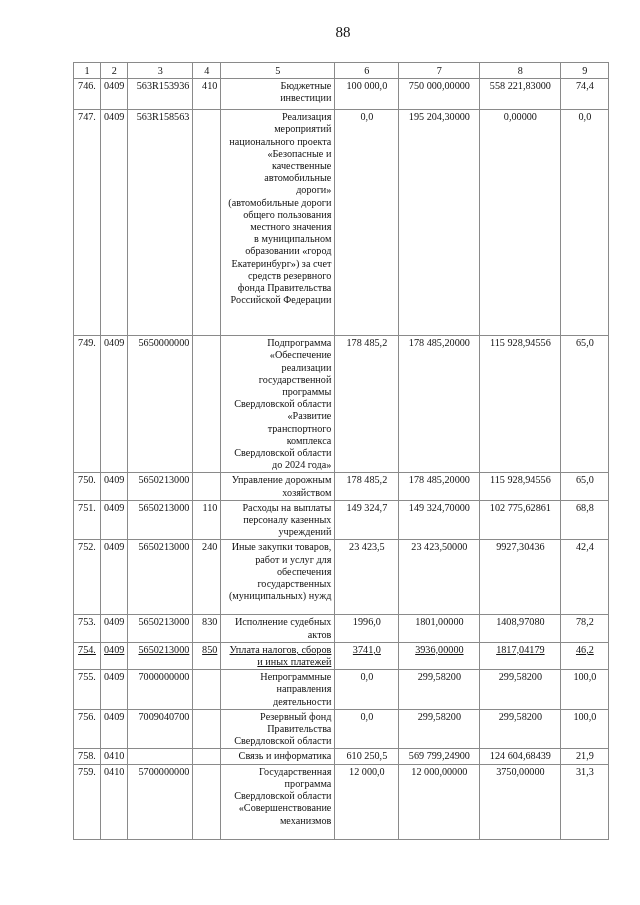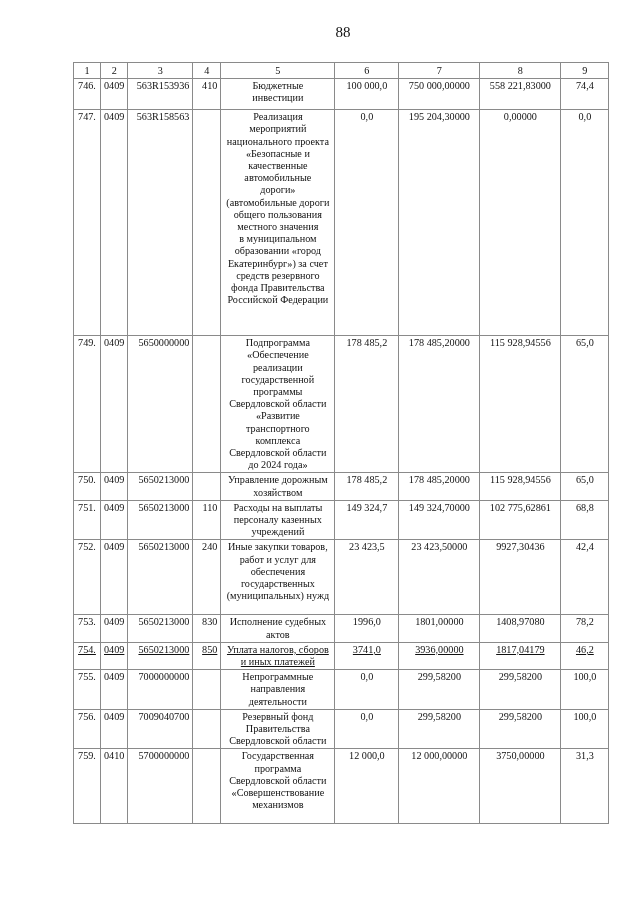--- a/index.html
+++ b/index.html
@@ -20,21 +20,21 @@
   table.budget td, table.budget th {
     border: 1px solid #8a8a8a; vertical-align: top;
     padding: 1px 3px 1px 3px; font-weight: normal;
     overflow: hidden; white-space: nowrap;
   }
   table.budget th { text-align: center; padding: 2px 3px 1px; }
   td.c1 { text-align: center; margin-top: 24px; }
   td.c2 { text-align: right; }
   td.c3 { text-align: right; padding-left: 4px; }
   td.c4 { text-align: right; }
-  td.c5 { white-space: normal; text-align: center; }
+  td.c5 { white-space: normal; text-align: right; }
   td.c6, td.c7, td.c8, td.c9 { text-align: center; }
   .line { display: block; }
 </style>
 </head>
 <body>
 
 <div class="page-number">88</div>
 
 <table class="budget">
   <colgroup>
@@ -224,20 +224,33 @@
         <td class="c5">
           <span class="line">Резервный фонд</span>
           <span class="line">Правительства</span>
           <span class="line">Свердловской области</span>
         </td>
         <td class="c6">0,0</td>
         <td class="c7">299,58200</td>
         <td class="c8">299,58200</td>
         <td class="c9">100,0</td>
       </tr>
+      <tr style="height: 14px;">
+        <td class="c1">758.</td>
+        <td class="c2">0410</td>
+        <td class="c3"></td>
+        <td class="c4"></td>
+        <td class="c5">
+          <span class="line">Связь и информатика</span>
+        </td>
+        <td class="c6">610 250,5</td>
+        <td class="c7">569 799,24900</td>
+        <td class="c8">124 604,68439</td>
+        <td class="c9">21,9</td>
+      </tr>
       <tr style="height: 75px;">
         <td class="c1">759.</td>
         <td class="c2">0410</td>
         <td class="c3">5700000000</td>
         <td class="c4"></td>
         <td class="c5">
           <span class="line">Государственная</span>
           <span class="line">программа</span>
           <span class="line">Свердловской области</span>
           <span class="line">«Совершенствование</span>

